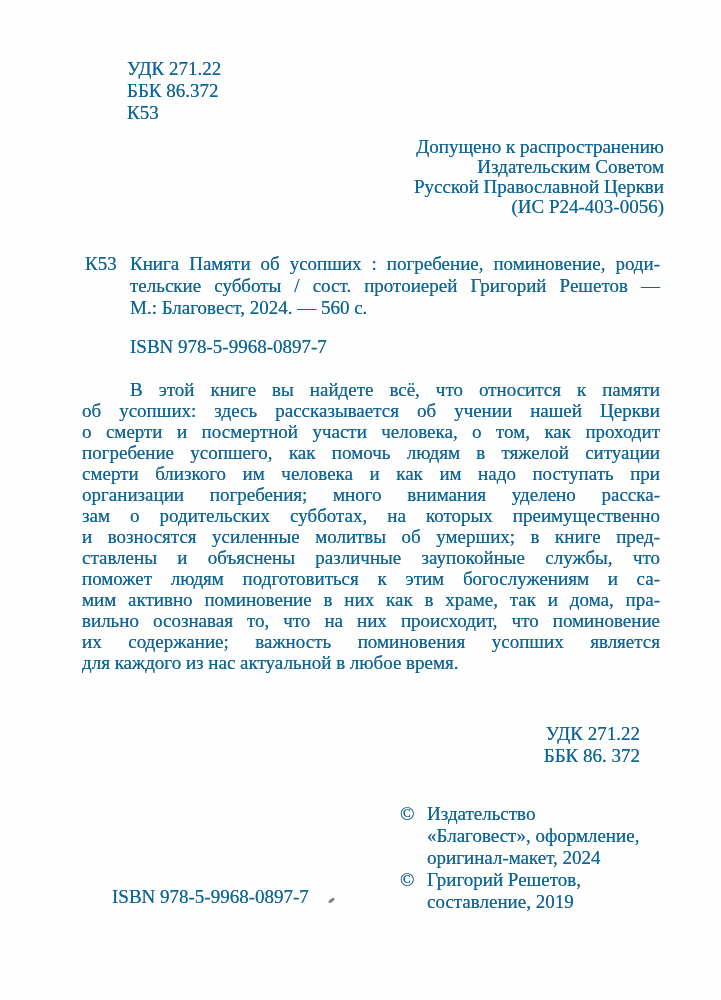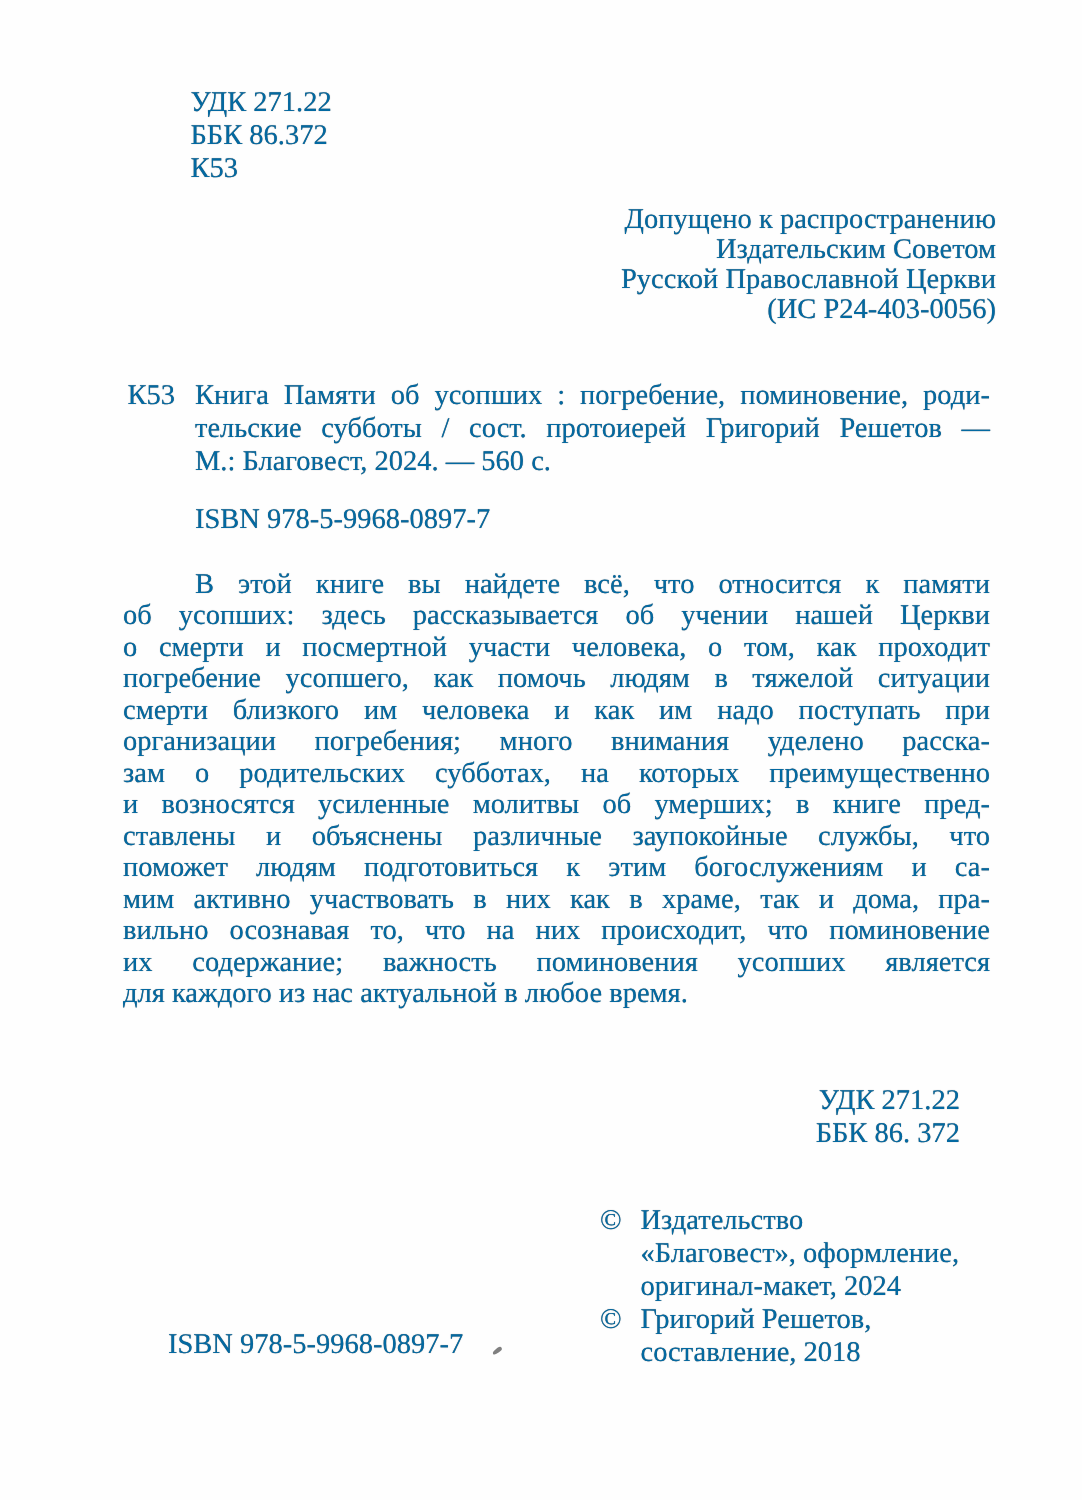--- a/index.html
+++ b/index.html
@@ -88,41 +88,41 @@
       <div class="jline">В этой книге вы найдете всё, что относится к памяти</div>
       <div class="jline">об усопших: здесь рассказывается об учении нашей Церкви</div>
       <div class="jline">о смерти и посмертной участи человека, о том, как проходит</div>
       <div class="jline">погребение усопшего, как помочь людям в тяжелой ситуации</div>
       <div class="jline">смерти близкого им человека и как им надо поступать при</div>
       <div class="jline">организации погребения; много внимания уделено расска-</div>
       <div class="jline">зам о родительских субботах, на которых преимущественно</div>
       <div class="jline">и возносятся усиленные молитвы об умерших; в книге пред-</div>
       <div class="jline">ставлены и объяснены различные заупокойные службы, что</div>
       <div class="jline">поможет людям подготовиться к этим богослужениям и са-</div>
-      <div class="jline">мим активно участвовать в них как в храме, так и дома, пра-</div>
+      <div class="jline">мим активно поминовение в них как в храме, так и дома, пра-</div>
       <div class="jline">вильно осознавая то, что на них происходит, что поминовение</div>
       <div class="jline">их содержание; важность поминовения усопших является</div>
       <div class="jline">для каждого из нас актуальной в любое время.</div>
     </div>
 
 
   <div id="codes-right" class="block pre">УДК 271.22
 ББК 86. 372</div>
 
   <div id="copyright" class="block">
     <div class="copyright-entry">
       <span class="sym">©</span>
       <span class="ctext">Издательство
 «Благовест», оформление,
 оригинал-макет, 2024</span>
     </div>
     <div class="copyright-entry">
       <span class="sym">©</span>
       <span class="ctext">Григорий Решетов,
-составление, 2018</span>
+составление, 2019</span>
     </div>
   </div>
 
   <div id="isbn-bottom" class="block">ISBN 978-5-9968-0897-7</div>
 
   <div id="scan-speck"></div>
 
 </div>
 
 </body></html>

